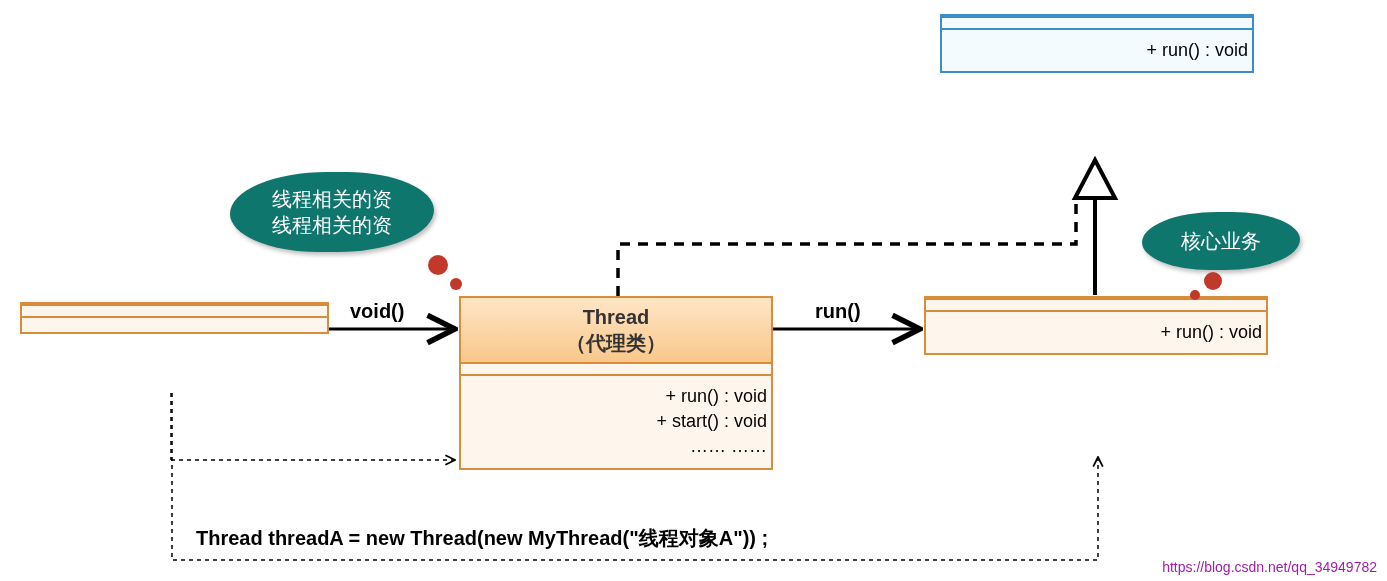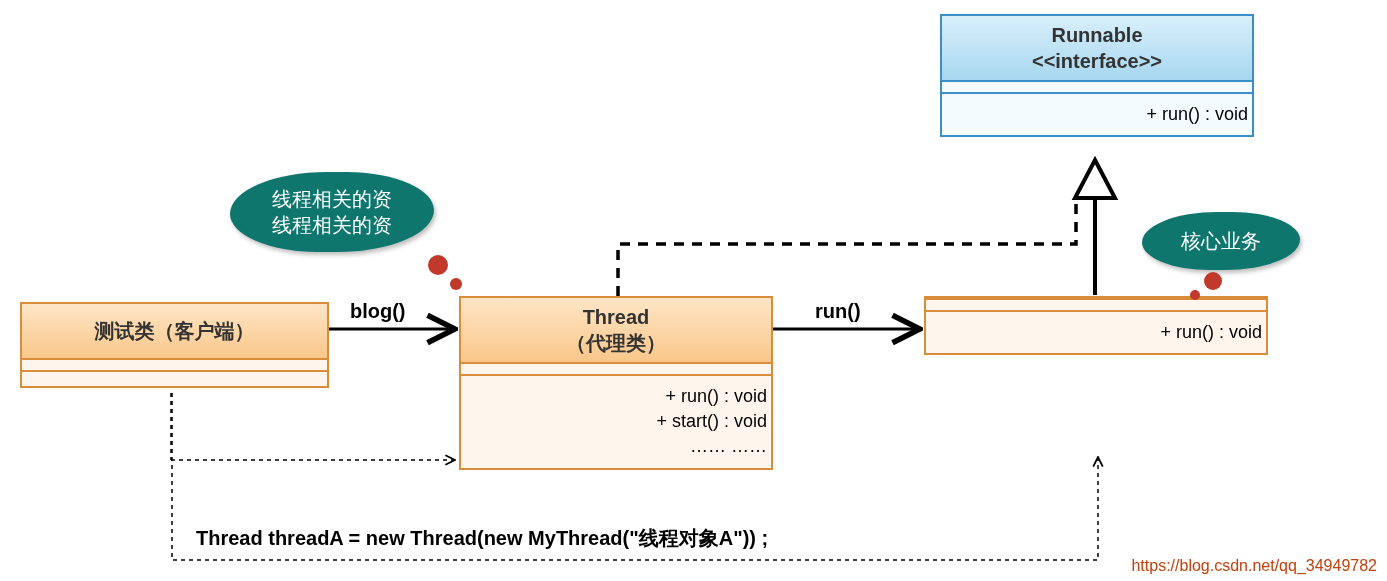--- a/index.html
+++ b/index.html
@@ -83,22 +83,22 @@
     position: absolute;
     font-weight: bold;
     font-size: 20px;
     color:#000000;
   }
 
   .watermark {
     position:absolute;
     right:10px;
     bottom:6px;
-    color:#c2410c;
-    font-size:16px;
+    color:#a21caf;
+    font-size:14px;
     font-family: Arial;
   }
 
   svg.connectors {
     position:absolute;
     left:0; top:0;
     width:1387px; height:581px;
     pointer-events:none;
   }
 </style>
@@ -128,34 +128,27 @@
 
   <path d="M618,296 L618,244 L1076,244 L1076,200" fill="none" stroke="black" stroke-width="3.5" stroke-dasharray="10,8"></path>
 
   <line x1="171" y1="460" x2="455" y2="460" stroke="black" stroke-width="1.5" stroke-dasharray="4,4" marker-end="url(#arrow-small)"></line>
   <line x1="171" y1="393" x2="171" y2="460" stroke="black" stroke-width="1.5" stroke-dasharray="4,4"></line>
 
   <path d="M172,393 L172,560 L1098,560 L1098,457" fill="none" stroke="black" stroke-width="1.5" stroke-dasharray="4,4" marker-end="url(#arrow-small)"></path>
 </svg>
 
 <div class="uml-box blue" style="left:940px; top:14px; width:310px;">
-  <div class="uml-header">
-    <span>Runnable</span><br>
-    <span>&lt;&lt;interface&gt;&gt;</span>
-  </div>
   <div class="uml-thin"></div>
   <div class="uml-methods">
     <span>+ run() : void</span>
   </div>
 </div>
 
 <div class="uml-box orange" style="left:20px; top:302px; width:305px;">
-  <div class="uml-header" style="padding:14px 4px;">
-    <span>测试类（客户端）</span>
-  </div>
   <div class="uml-thin"></div>
   <div class="uml-thin" style="border-top:2px solid #d98c3a; height:14px;"></div>
 </div>
 
 <div class="uml-box orange" style="left:459px; top:296px; width:310px;">
   <div class="uml-header">
     <span>Thread</span><br>
     <span>（代理类）</span>
   </div>
   <div class="uml-thin"></div>
@@ -179,18 +172,18 @@
 </div>
 <div class="cloud-bubble" style="left:428px; top:255px; width:20px; height:20px;"></div>
 <div class="cloud-bubble" style="left:450px; top:278px; width:12px; height:12px;"></div>
 
 <div class="cloud" style="left:1142px; top:212px; width:110px; padding:16px 24px;">
   <span>核心业务</span>
 </div>
 <div class="cloud-bubble" style="left:1204px; top:272px; width:18px; height:18px;"></div>
 <div class="cloud-bubble" style="left:1190px; top:290px; width:10px; height:10px;"></div>
 
-<div class="edge-label" style="left:350px; top:300px;">blog()</div>
+<div class="edge-label" style="left:350px; top:300px;">void()</div>
 <div class="edge-label" style="left:815px; top:300px;">run()</div>
 
 <div class="code-line" style="left:196px; top:525px;">Thread threadA = new Thread(new MyThread("线程对象A")) ;</div>
 
 <div class="watermark">https://blog.csdn.net/qq_34949782</div>
 
 </body></html>

